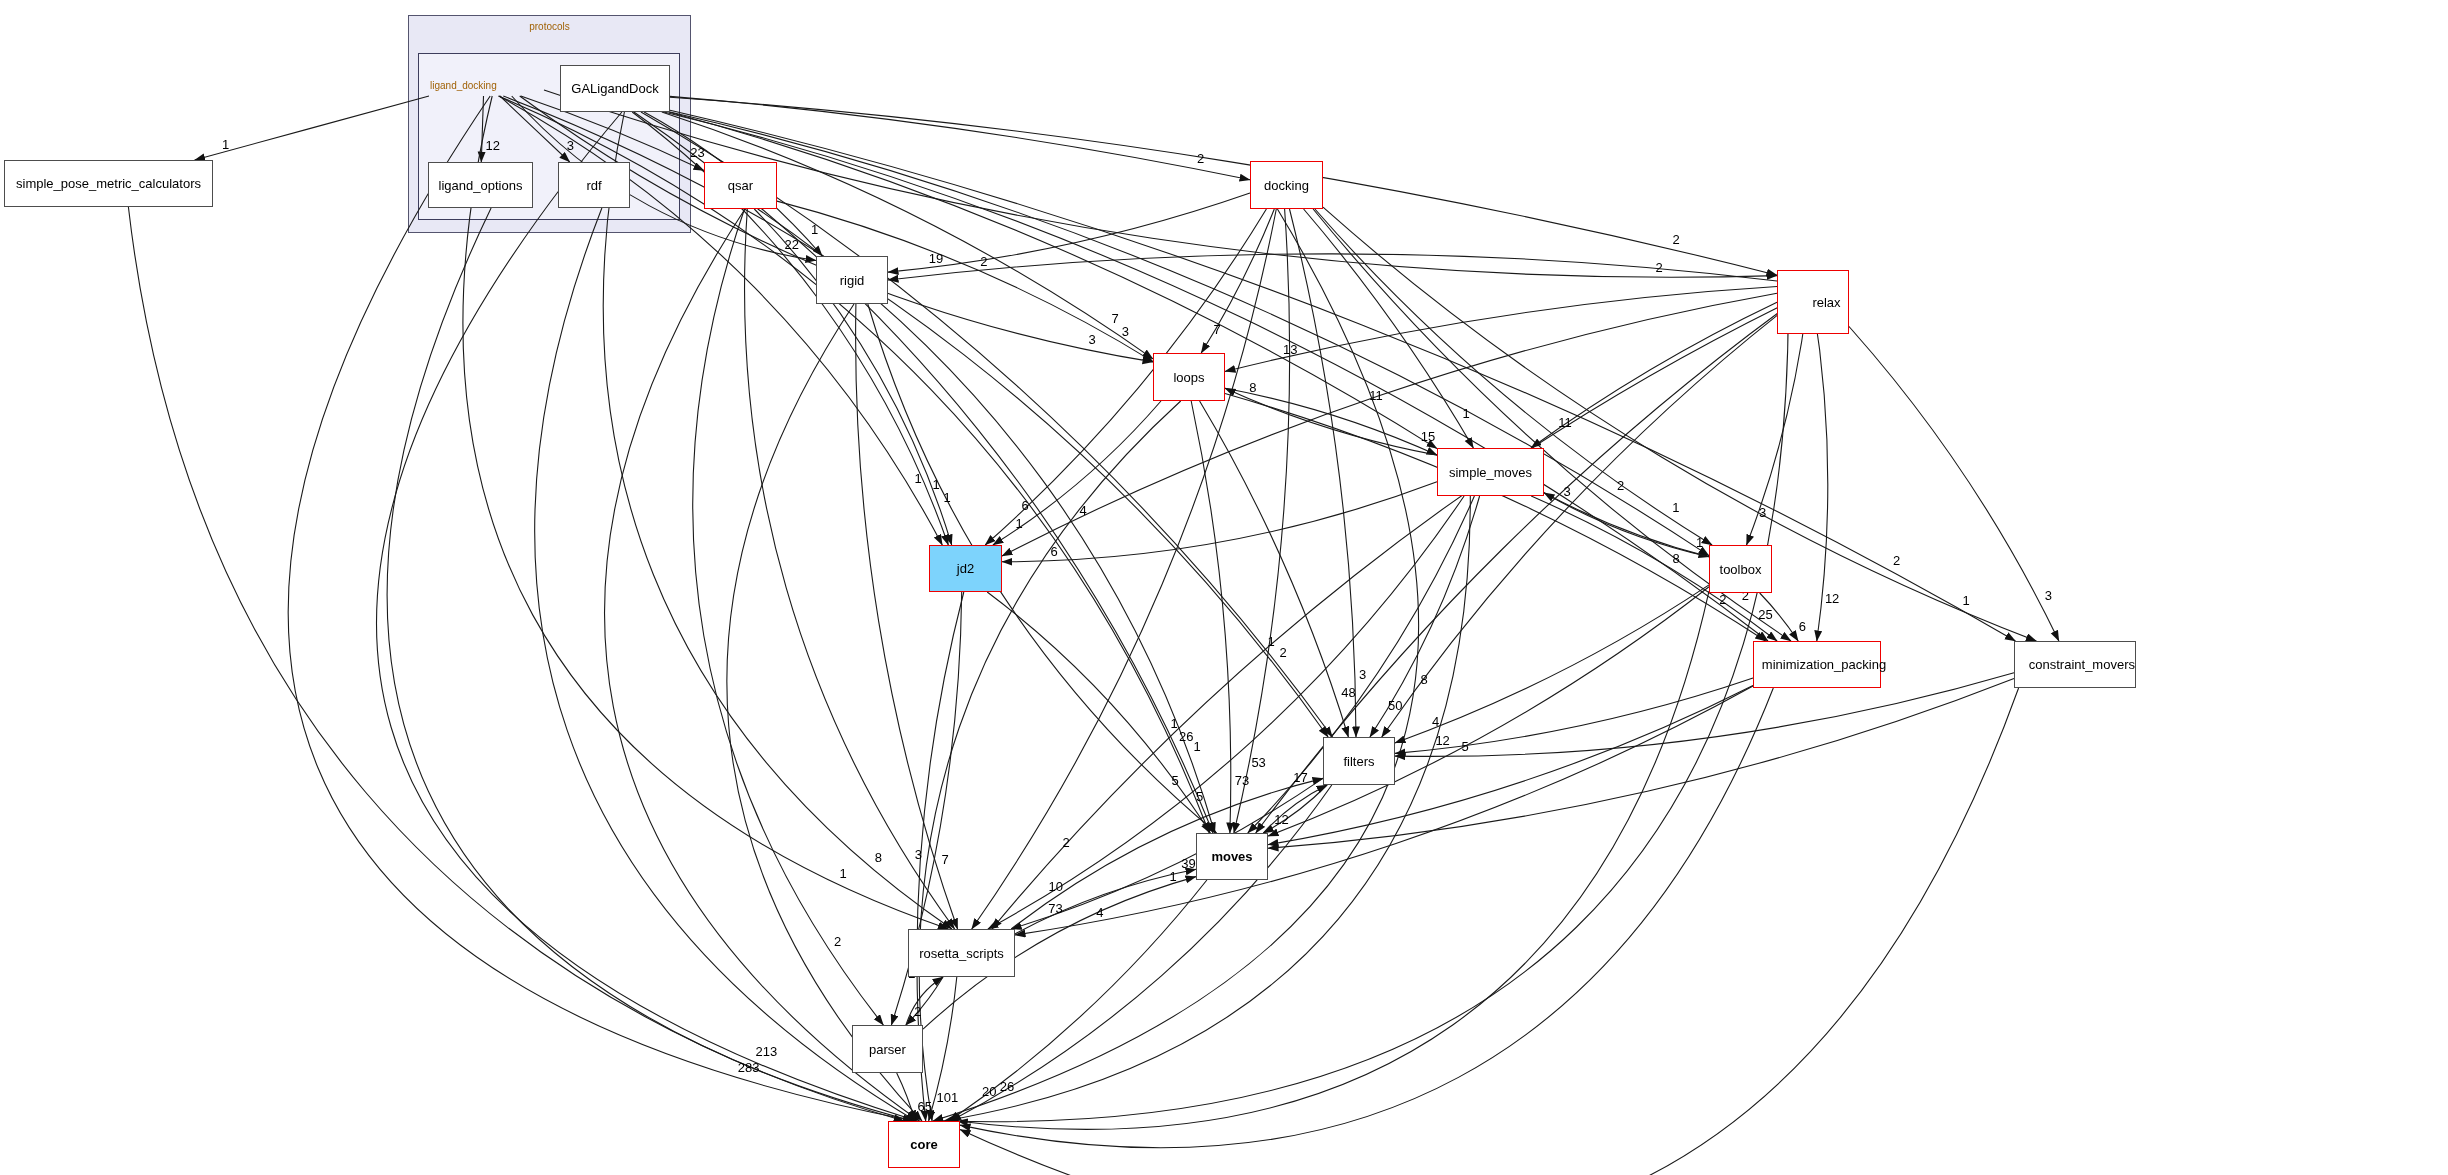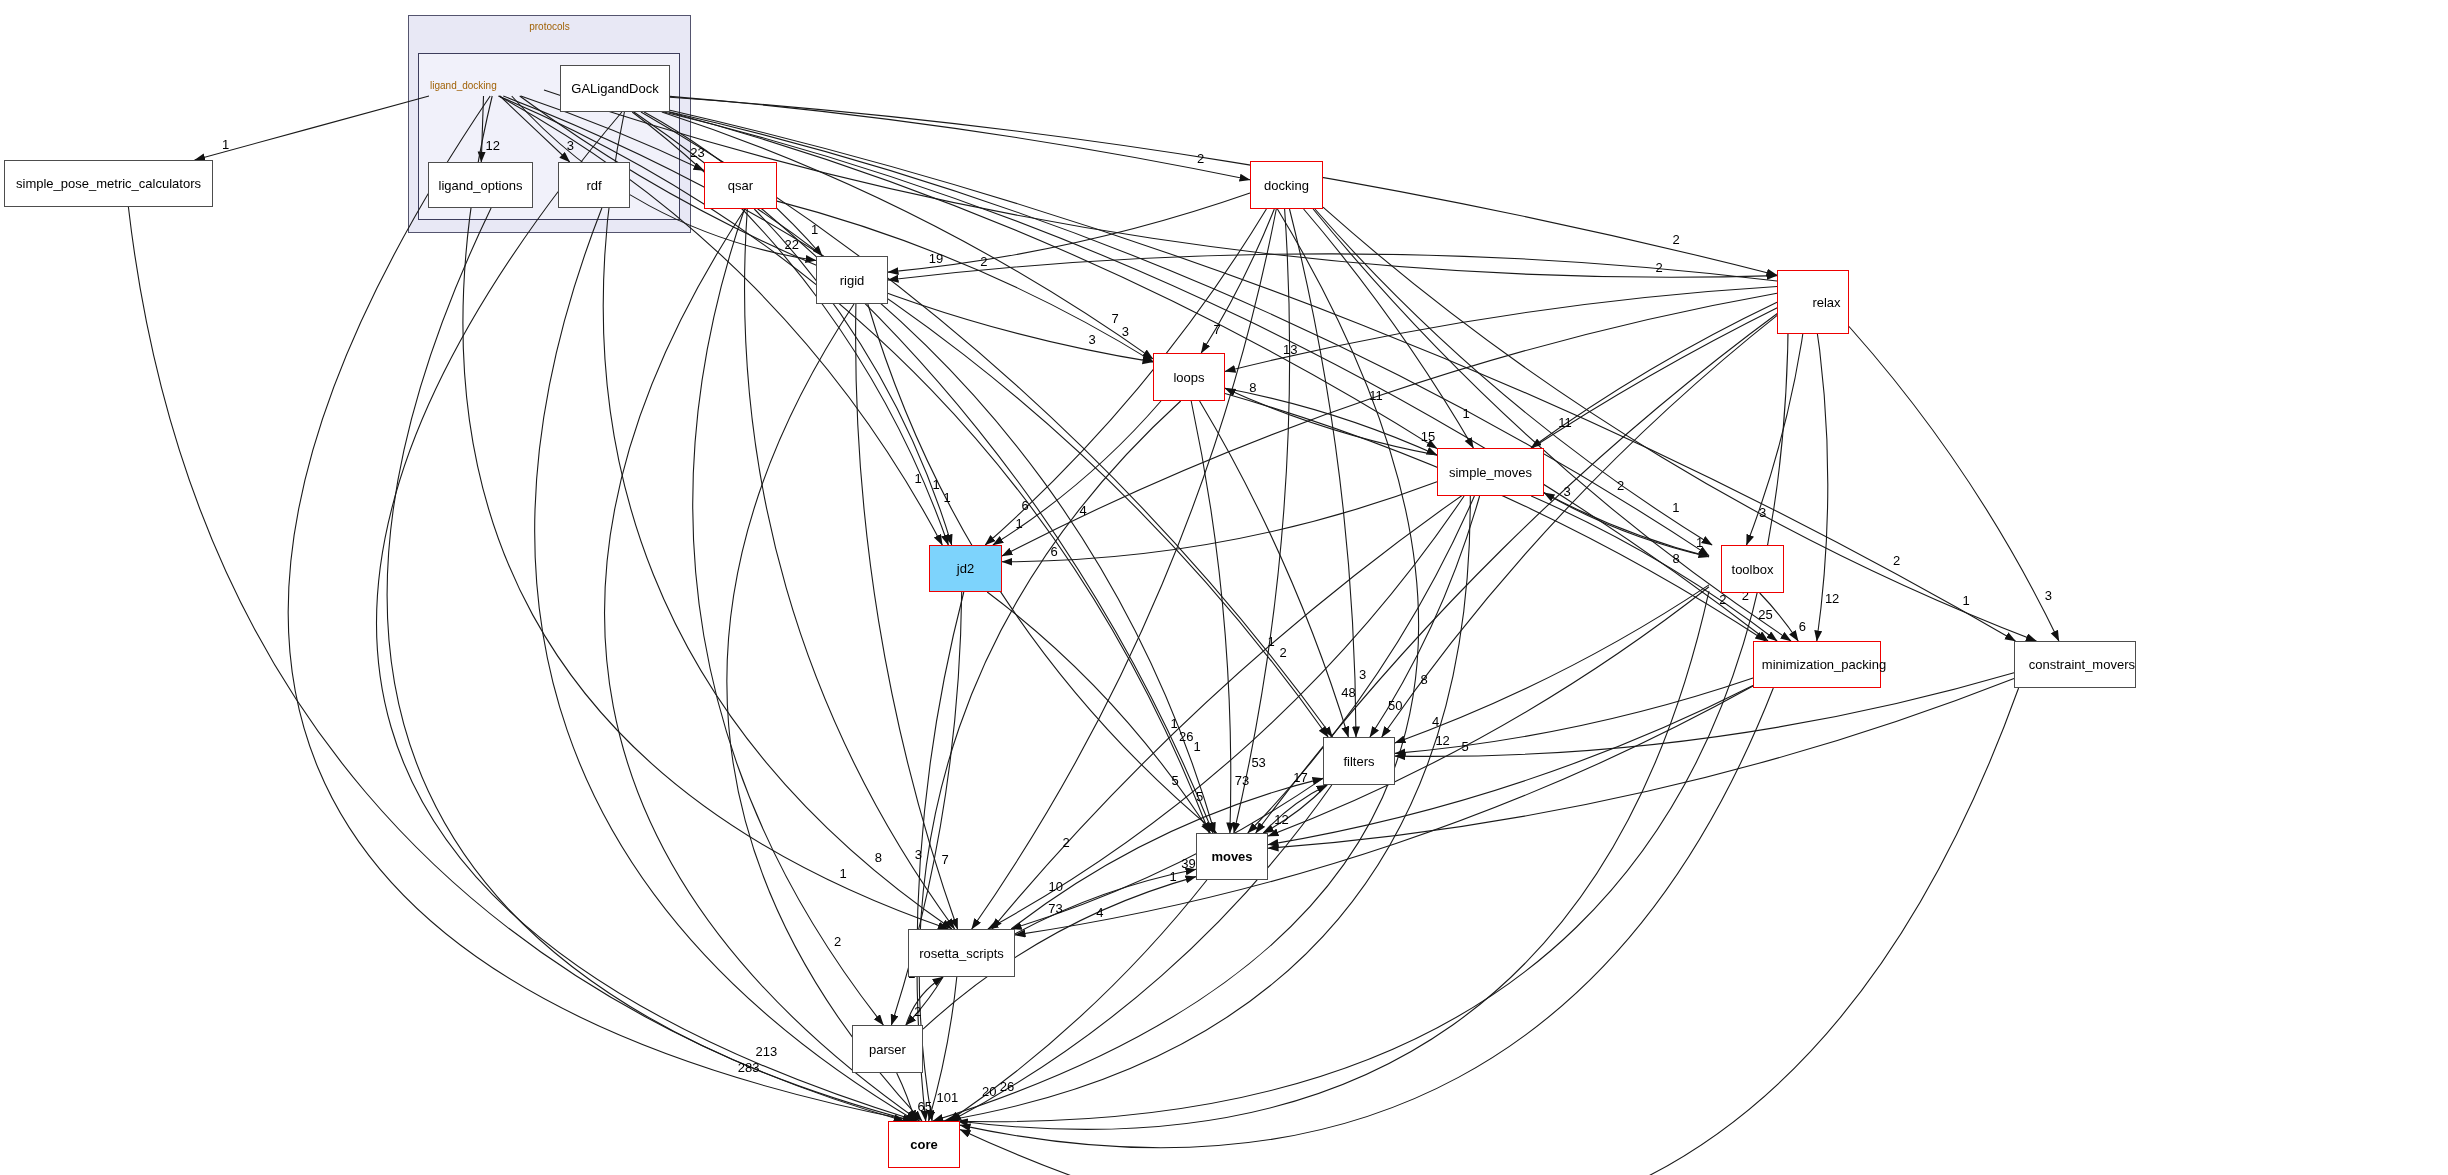--- a/index.html
+++ b/index.html
@@ -242,21 +242,21 @@
       </div>
       <div class="node" style="left: 1153px; top: 353px; width: 72px; height: 48px; background: rgb(255, 255, 255); border: 1.5px solid rgb(238, 0, 0);">
         <span>loops</span>
       </div>
       <div class="node" style="left: 1437px; top: 448px; width: 107px; height: 48px; background: rgb(255, 255, 255); border: 1.5px solid rgb(238, 0, 0);">
         <span>simple_moves</span>
       </div>
       <div class="node" style="left: 929px; top: 545px; width: 73px; height: 47px; background: #7dd3fc; border: 1.5px solid rgb(238, 0, 0);">
         <span>jd2</span>
       </div>
-      <div class="node" style="left: 1709px; top: 545px; width: 63px; height: 48px; background: rgb(255, 255, 255); border: 1.5px solid rgb(238, 0, 0); margin-left: 12px;">
+      <div class="node" style="left: 1709px; top: 545px; width: 63px; height: 48px; background: rgb(255, 255, 255); border: 1.5px solid rgb(238, 0, 0);">
         <span>toolbox</span>
       </div>
       <div class="node" style="left: 1753px; top: 641px; width: 128px; height: 47px; background: rgb(255, 255, 255); border: 1.5px solid rgb(238, 0, 0); padding-left: 14px;">
         <span>minimization_packing</span>
       </div>
       <div class="node" style="left: 2014px; top: 641px; width: 122px; height: 47px; background: rgb(255, 255, 255); border: 1px solid rgb(77, 77, 77); justify-content: flex-end;">
         <span>constraint_movers</span>
       </div>
       <div class="node" style="left: 1323px; top: 737px; width: 72px; height: 48px; background: rgb(255, 255, 255); border: 1px solid rgb(77, 77, 77);">
         <span>filters</span>

